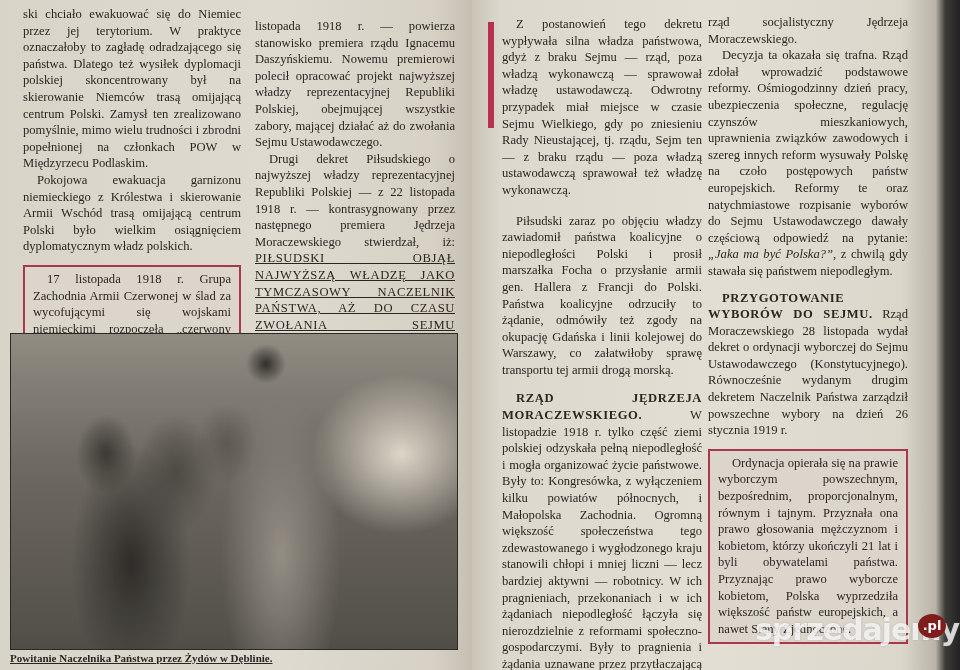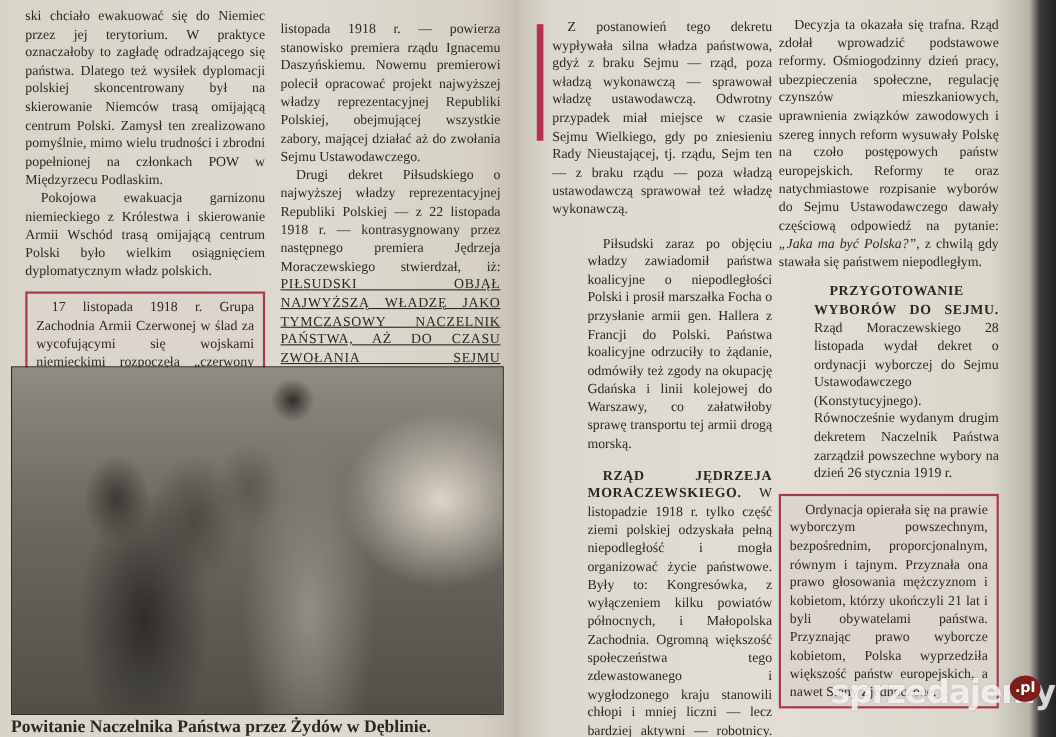--- a/index.html
+++ b/index.html
@@ -16,21 +16,21 @@
     left:0; width:472px;
     background: linear-gradient(90deg, #d8d4c8 0%, #dedad0 60%, #d6d1c4 92%, #c4bfb1 100%);
   }
   .page-right {
     left:472px; width:488px;
     background: linear-gradient(90deg, #c9c4b6 0%, #dcd8cd 6%, #e2ded4 50%, #dbd7cb 88%, #b9b4a7 95%, #3c3a37 97%, #222 100%);
   }
   .col { position:absolute; font-size:12.6px; line-height:16.6px; text-align:justify; }
   .col p { margin:0; text-indent:14px; }
   .col p.noindent { text-indent:0; }
-  .col p.gap { margin-top:8px;margin-left:32px; }
+  .col p.gap { margin-top:8px; }
   .head { font-weight:bold; letter-spacing:0.6px; }
   .caps { letter-spacing:0.6px;text-decoration:underline; }
   .italic { font-style:italic; }
   .box {
     border:2px solid #a9384f; padding:4px 8px 5px 8px; margin:8px 0;
     background:#dcd5cc;
   }
   .sidebar-bar {
     position:absolute; width:6px; background:#b8304d;
   }
@@ -42,21 +42,21 @@
       radial-gradient(ellipse 40px 60px at 165px 140px, #4a4640 0%, transparent 100%),
       radial-gradient(ellipse 30px 40px at 215px 110px, #5a5650 0%, transparent 100%),
       radial-gradient(ellipse 60px 160px at 270px 220px, #8c8880 0%, transparent 100%),
       radial-gradient(ellipse 20px 20px at 255px 30px, #2f2c28 0%, transparent 100%),
       radial-gradient(ellipse 90px 80px at 390px 120px, #d0cdc6 0%, transparent 100%),
       linear-gradient(180deg, #8a867e 0%, #6a665f 40%, #4e4b45 100%);
     border:1px solid #2a2722;
     filter: grayscale(0.6) sepia(0.2);
   }
   .caption {
-    position:absolute; left:10px; top:652px; font-size:16px; font-weight:bold;
+    position:absolute; left:10px; top:652px; font-size:11px; font-weight:bold;text-decoration:underline;
   }
   .watermark {
     position:absolute; left:755px; top:612px; font-family:"DejaVu Sans", sans-serif;
     font-size:30px; font-weight:bold; color:rgba(255,255,255,0.78);
     letter-spacing:-1px; text-shadow:0 0 2px rgba(120,120,120,0.4);
   }
   .watermark-badge {
     position:absolute; left:918px; top:614px; width:28px; height:24px; border-radius:50%;
     background:#7f1d1d; color:#fff; font-family:"DejaVu Sans", sans-serif;
     font-size:13px; font-weight:bold; text-align:center; line-height:24px;
@@ -97,20 +97,21 @@
     <p>Z postanowień tego dekretu wypływała silna władza państwowa, gdyż z braku Sejmu — rząd, poza władzą wykonawczą — sprawował władzę ustawodawczą. Odwrotny przypadek miał miejsce w czasie Sejmu Wielkiego, gdy po zniesieniu Rady Nieustającej, tj. rządu, Sejm ten — z braku rządu — poza władzą ustawodawczą sprawował też władzę wykonawczą.</p>
     <p class="gap" style="margin-top:14px;">Piłsudski zaraz po objęciu władzy zawiadomił państwa koalicyjne o niepodległości Polski i prosił marszałka Focha o przysłanie armii gen. Hallera z Francji do Polski. Państwa koalicyjne odrzuciły to żądanie, odmówiły też zgody na okupację Gdańska i linii kolejowej do Warszawy, co załatwiłoby sprawę transportu tej armii drogą morską.</p>
     <p class="gap" style="margin-top:12px;">
       <span class="head">RZĄD JĘDRZEJA MORACZEWSKIEGO.</span>
       <span>W listopadzie 1918 r. tylko część ziemi polskiej odzyskała pełną niepodległość i mogła organizować życie państwowe. Były to: Kongresówka, z wyłączeniem kilku powiatów północnych, i Małopolska Zachodnia. Ogromną większość społeczeństwa tego zdewastowanego i wygłodzonego kraju stanowili chłopi i mniej liczni — lecz bardziej aktywni — robotnicy. W ich pragnieniach, przekonaniach i w ich żądaniach niepodległość łączyła się nierozdzielnie z reformami społeczno-gospodarczymi. Były to pragnienia i żądania uznawane przez przytłaczającą większość narodu polskiego.</span>
     </p>
 
   </div>
 
   <div class="col" style="left:236px; top:14px; width:200px;">
+    <p class="noindent">rząd socjalistyczny Jędrzeja Moraczewskiego.</p>
     <p>
       <span>Decyzja ta okazała się trafna. Rząd zdołał wprowadzić podstawowe reformy. Ośmiogodzinny dzień pracy, ubezpieczenia społeczne, regulację czynszów mieszkaniowych, uprawnienia związków zawodowych i szereg innych reform wysuwały Polskę na czoło postępowych państw europejskich. Reformy te oraz natychmiastowe rozpisanie wyborów do Sejmu Ustawodawczego dawały częściową odpowiedź na pytanie:</span>
       <span class="italic">„Jaka ma być Polska?”</span><span>, z chwilą gdy stawała się państwem niepodległym.</span>
     </p>
     <p class="gap" style="margin-top:10px;">
       <span class="head">PRZYGOTOWANIE WYBORÓW DO SEJMU.</span>
       <span>Rząd Moraczewskiego 28 listopada wydał dekret o ordynacji wyborczej do Sejmu Ustawodawczego (Konstytucyjnego). Równocześnie wydanym drugim dekretem Naczelnik Państwa zarządził powszechne wybory na dzień 26 stycznia 1919 r.</span>
     </p>
     <div class="box" style="margin-top:10px;">
       <p>Ordynacja opierała się na prawie wyborczym powszechnym, bezpośrednim, proporcjonalnym, równym i tajnym. Przyznała ona prawo głosowania mężczyznom i kobietom, którzy ukończyli 21 lat i byli obywatelami państwa. Przyznając prawo wyborcze kobietom, Polska wyprzedziła większość państw europejskich, a nawet Stany Zjednoczone.</p>

